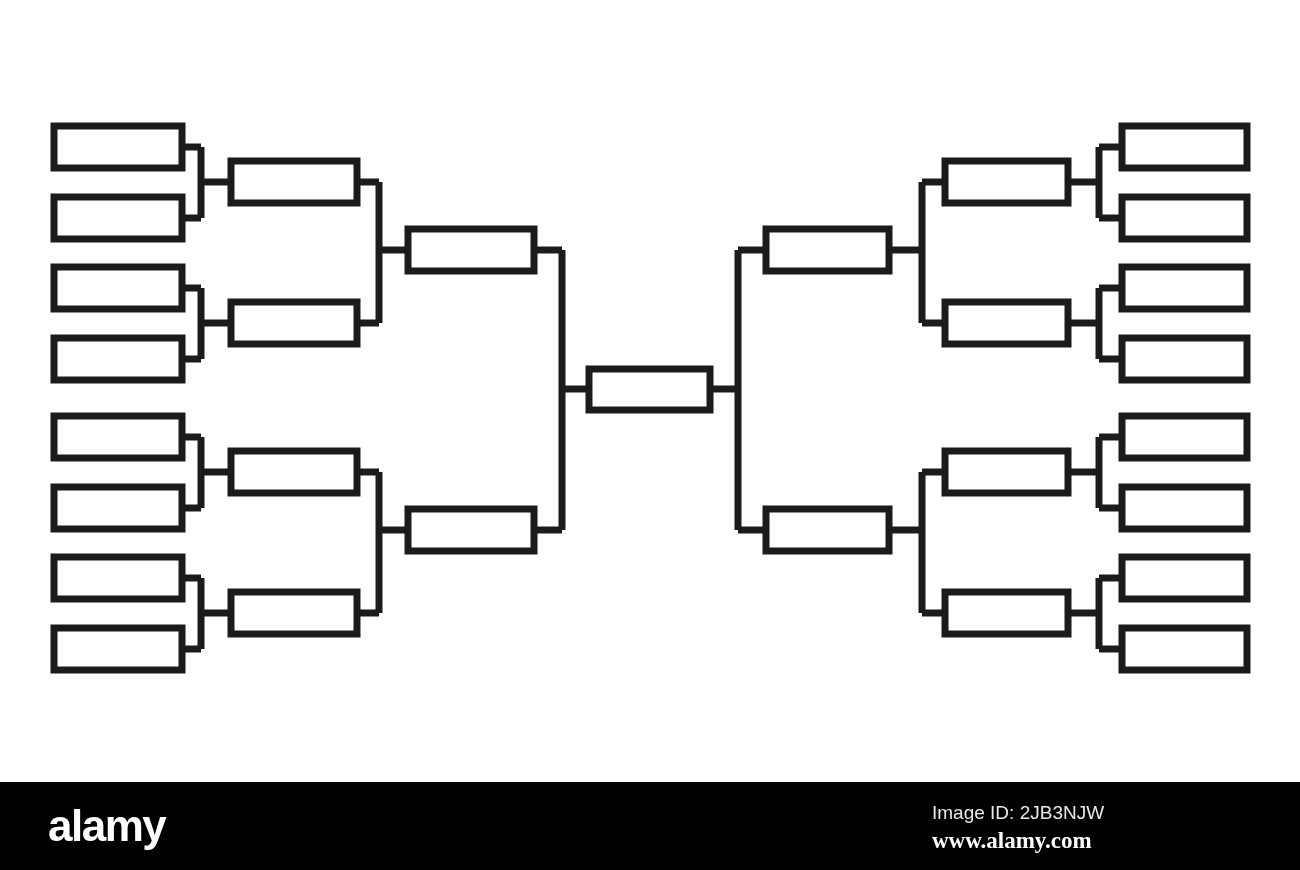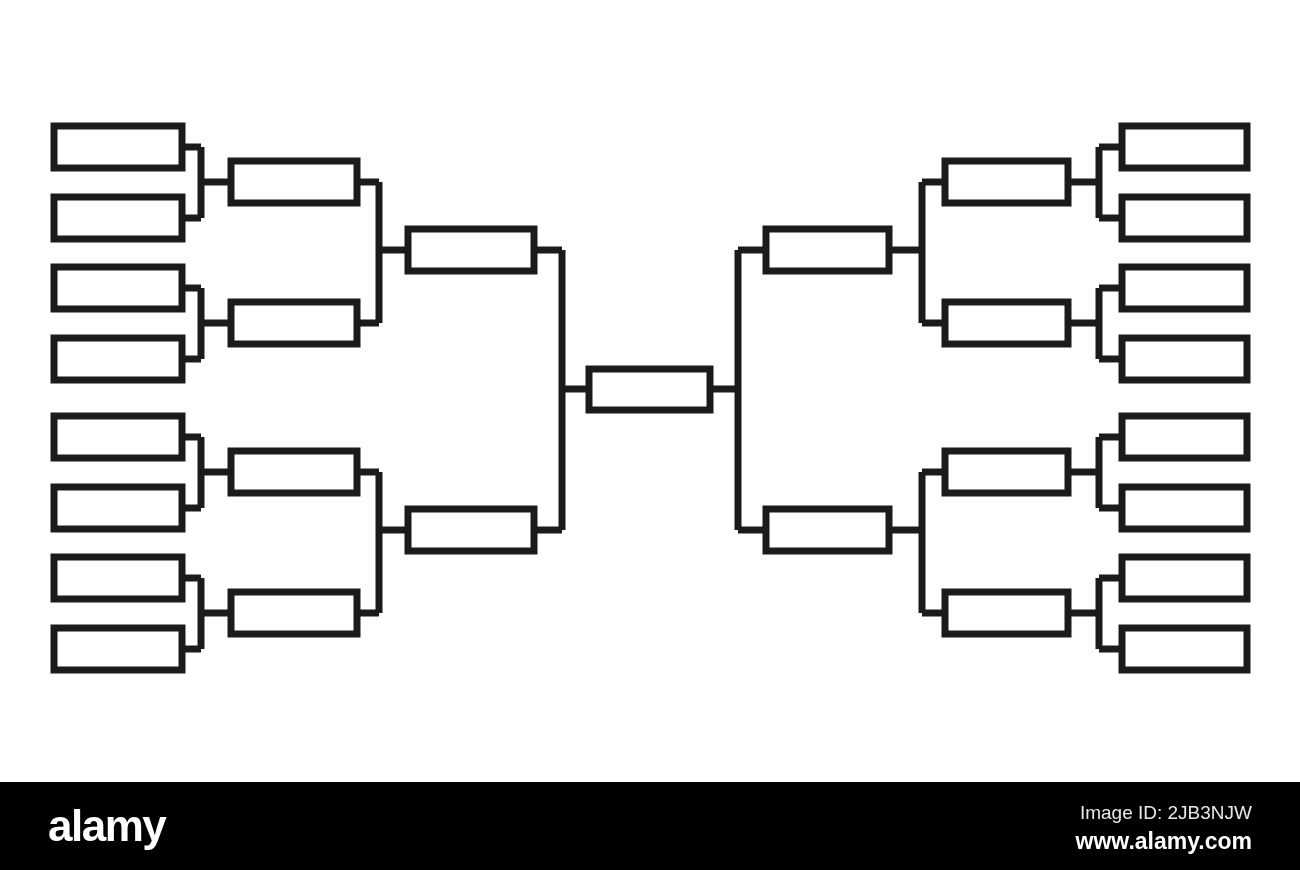--- a/index.html
+++ b/index.html
@@ -67,33 +67,33 @@
     font-weight: 700;
     font-size: 44px;
     letter-spacing: -1.5px;
     line-height: 52px;
     white-space: nowrap;
   }
   #footer-right {
     position: absolute;
     right: 48px;
     top: 18px;
-    text-align: right;
+    text-align: left;
     width: 320px;
   }
   #image-id {
     color: #e8e8e8;
     font-family: "Liberation Sans", sans-serif;
     font-size: 19px;
     line-height: 26px;
     white-space: nowrap;
   }
   #site-url {
     color: #ffffff;
-    font-family: Liberation Sans, sans-serif;
+    font-family: Liberation Serif, serif;
     font-weight: 700;
     font-size: 23px;
     line-height: 30px;
     white-space: nowrap;
   }
 </style>
 </head>
 <body>
 
 <div id="stage">

